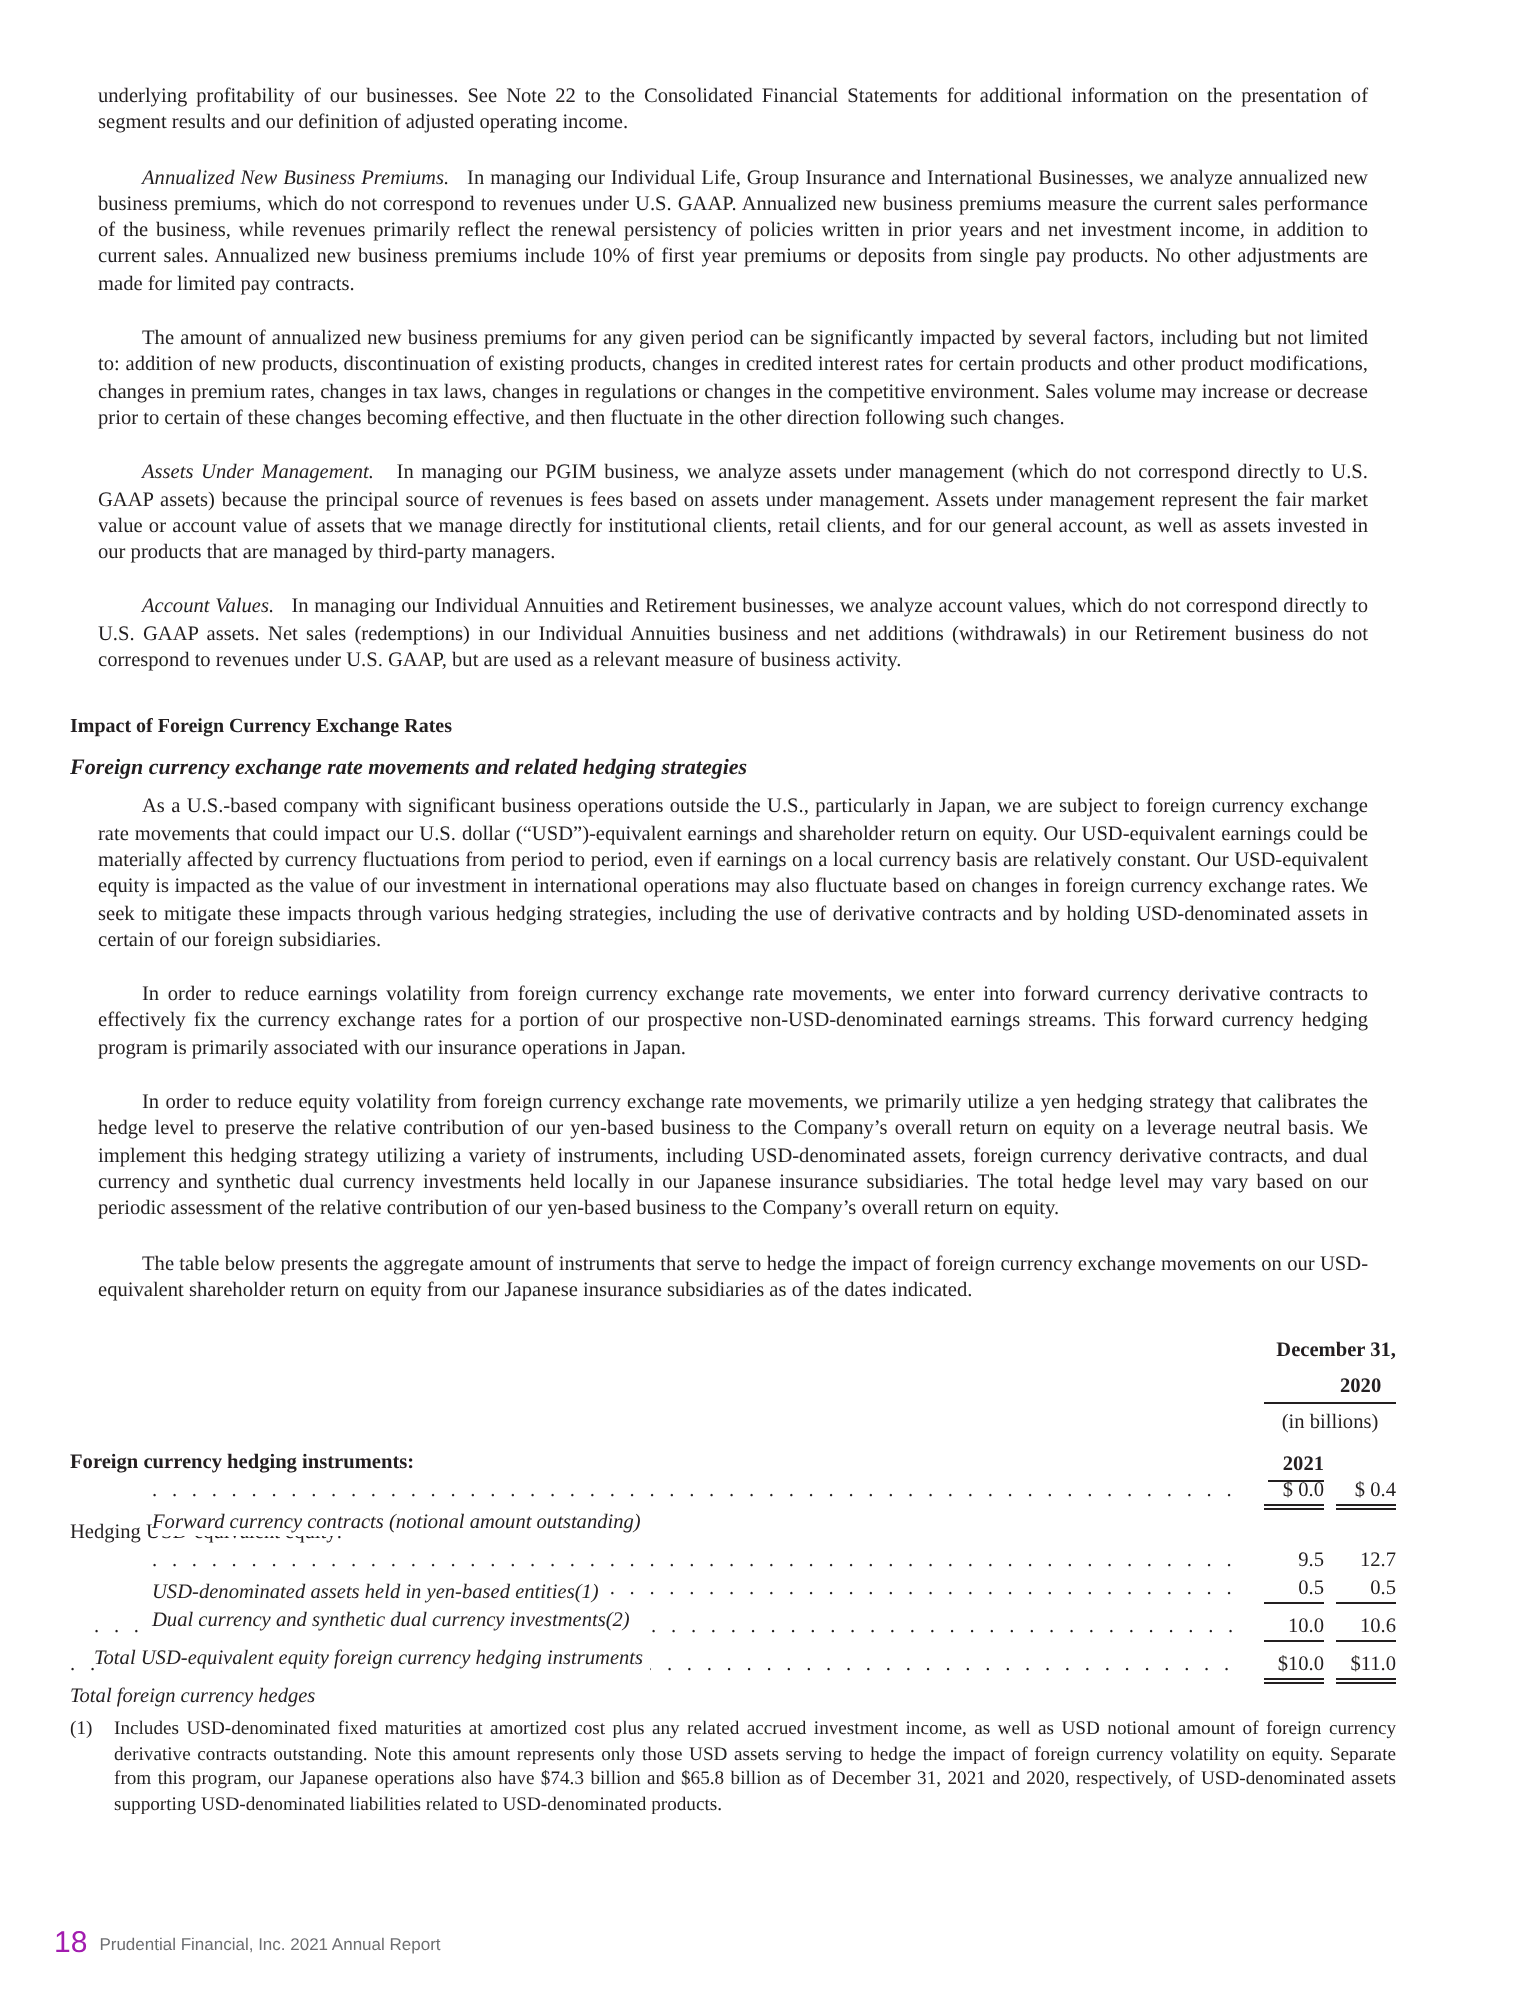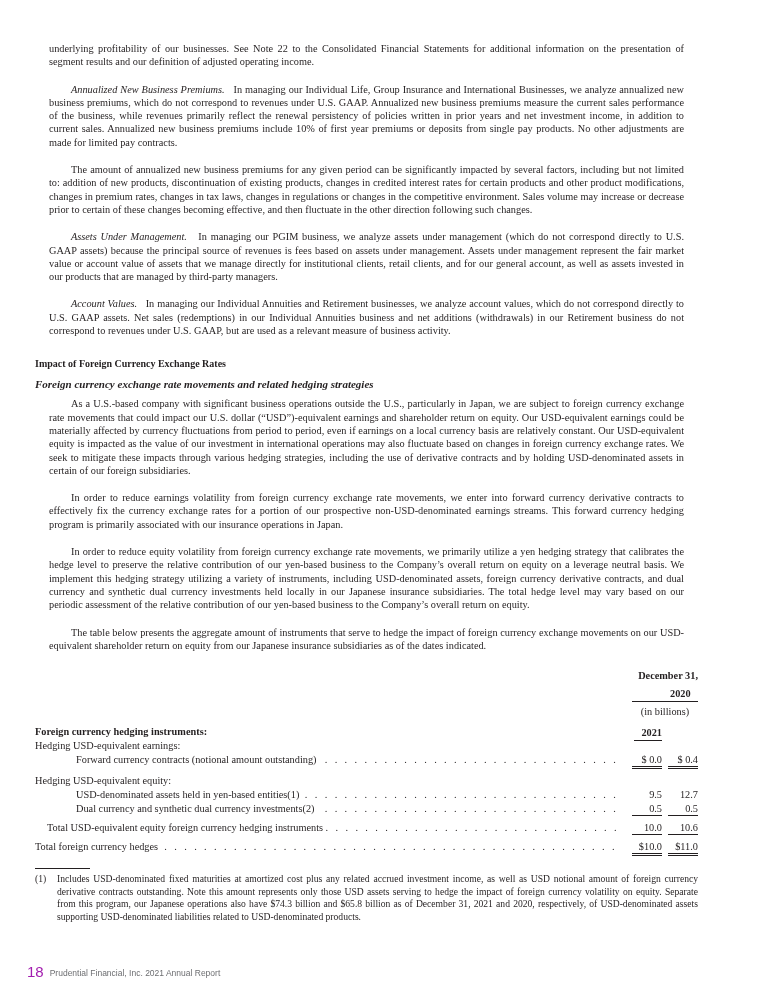--- a/index.html
+++ b/index.html
@@ -35,21 +35,21 @@
       font-weight: bold; border-bottom: 1px solid #231f20; padding-bottom: 1px; margin-top: 39px;
     }
     .hdr .y20 {
       position: absolute; right: 0; top: 18px; width: 28px; text-align: left;
       font-weight: bold; border-bottom: 1px solid #231f20; padding-bottom: 1px;
     }
     .hdr .unit {
       position: absolute; right: 0; top: 36px; width: 66px; text-align: center; font-weight: normal;
     }
     .row { position: relative; height: 14px; white-space: nowrap; }
-    .row .label { position: absolute; left: 0; top: 0; background: #fff; padding-right: 3px; z-index: 2; }
+    .row .label { position: absolute; left: 0; top: 16px; background: #fff; padding-right: 3px; z-index: 2; font-style: italic; }
     .row .dots {
       position: absolute; left: 0; right: 80px; top: 0; overflow: hidden; z-index: 1;
       letter-spacing: 2.4px; color: #231f20;
     }
     .row .v21 { position: absolute; right: 36px; width: 30px; top: 0; text-align: right; }
     .row .v20 { position: absolute; right: 0; width: 30px; top: 0; text-align: right; }
     .l1 { padding-left: 0; }
     .l2 .label, .l2 .dots { left: 12px; }
     .l3 .label, .l3 .dots { left: 41px; }
     .sec { font-weight: bold; height: 14px; }
@@ -92,21 +92,20 @@
 
   <div class="tbl">
     <div class="hdr">
       <div class="dec">December 31,</div>
       <div class="y21">2021</div>
       <div class="y20">2020</div>
       <div class="unit">(in billions)</div>
     </div>
 
     <div class="sec">Foreign currency hedging instruments:</div>
-    <div class="sub">Hedging USD-equivalent earnings:</div>
 
     <div class="row l3">
       <span class="dots">. . . . . . . . . . . . . . . . . . . . . . . . . . . . . . . . . . . . . . . . . . . . . . . . . . . . . . . . . . . . . . . . . . . . . . . . . . . . . . . . . . . . . . . . . . . . . . . . . . . . . . . . . . . . . . . . . . . . . . . . . . . . . . . . . . . . . . . . . . . . . .</span>
       <span class="label">Forward currency contracts (notional amount outstanding)</span>
       <span class="v21 u2">$ 0.0</span>
       <span class="v20 u2">$ 0.4</span>
     </div>
 
     <div class="sub" style="margin-top:7px;">Hedging USD-equivalent equity:</div>
 

